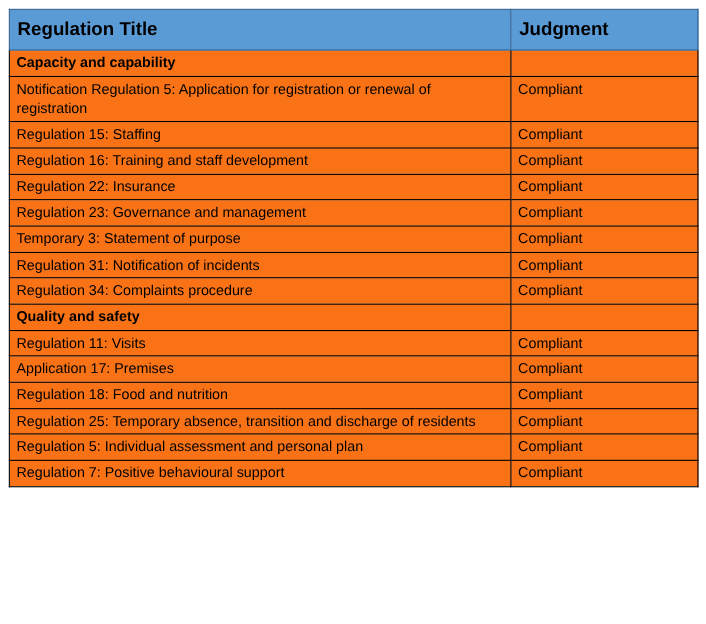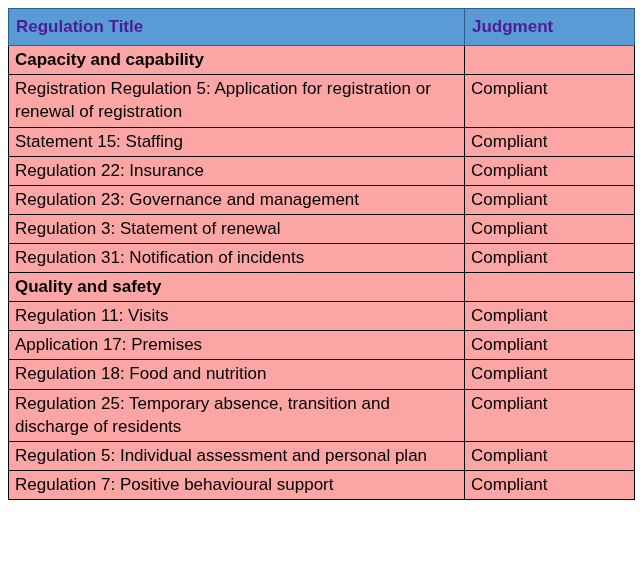--- a/index.html
+++ b/index.html
@@ -20,36 +20,36 @@
   table.reg-table {
     border-collapse: collapse;
     width: 626px;
     table-layout: fixed;
   }
   table.reg-table col.col-title { width: 456px; }
   table.reg-table col.col-judgment { width: 170px; }
 
   thead th {
     background: #5b9bd5;
-    color: #4c1d95;
+    color: #000000;
     font-size: 17px;
     font-weight: bold;
     text-align: left;
     padding: 7px 6px 8px 7px;
     border: 1px solid #2f5f8f;
     line-height: 1.25;
     vertical-align: middle;
   }
   tbody td {
     border: 1px solid #000000;
-    font-size: 17px;
+    font-size: 13px;
     padding: 2px 6px 3px 6px;
     vertical-align: top;
     line-height: 1.36;
-    background: #fca5a5;
+    background: #f97316;
   }
   tbody tr.section td {
     font-weight: bold;
   }
   tbody td.judgment {
     font-weight: normal;
     margin-top: 36px;
   }
 </style>
 </head>
@@ -66,41 +66,49 @@
         <th>Regulation Title</th>
         <th>Judgment</th>
       </tr>
     </thead>
     <tbody id="table-body">
         <tr class="section">
           <td class="title">Capacity and capability</td>
           <td class="judgment"></td>
         </tr>
         <tr class="item">
-          <td class="title">Registration Regulation 5: Application for registration or renewal of registration</td>
+          <td class="title">Notification Regulation 5: Application for registration or renewal of registration</td>
           <td class="judgment">Compliant</td>
         </tr>
         <tr class="item">
-          <td class="title">Statement 15: Staffing</td>
+          <td class="title">Regulation 15: Staffing</td>
+          <td class="judgment">Compliant</td>
+        </tr>
+        <tr class="item">
+          <td class="title">Regulation 16: Training and staff development</td>
           <td class="judgment">Compliant</td>
         </tr>
         <tr class="item">
           <td class="title">Regulation 22: Insurance</td>
           <td class="judgment">Compliant</td>
         </tr>
         <tr class="item">
           <td class="title">Regulation 23: Governance and management</td>
           <td class="judgment">Compliant</td>
         </tr>
         <tr class="item">
-          <td class="title">Regulation 3: Statement of renewal</td>
+          <td class="title">Temporary 3: Statement of purpose</td>
           <td class="judgment">Compliant</td>
         </tr>
         <tr class="item">
           <td class="title">Regulation 31: Notification of incidents</td>
+          <td class="judgment">Compliant</td>
+        </tr>
+        <tr class="item">
+          <td class="title">Regulation 34: Complaints procedure</td>
           <td class="judgment">Compliant</td>
         </tr>
         <tr class="section">
           <td class="title">Quality and safety</td>
           <td class="judgment"></td>
         </tr>
         <tr class="item">
           <td class="title">Regulation 11: Visits</td>
           <td class="judgment">Compliant</td>
         </tr>

